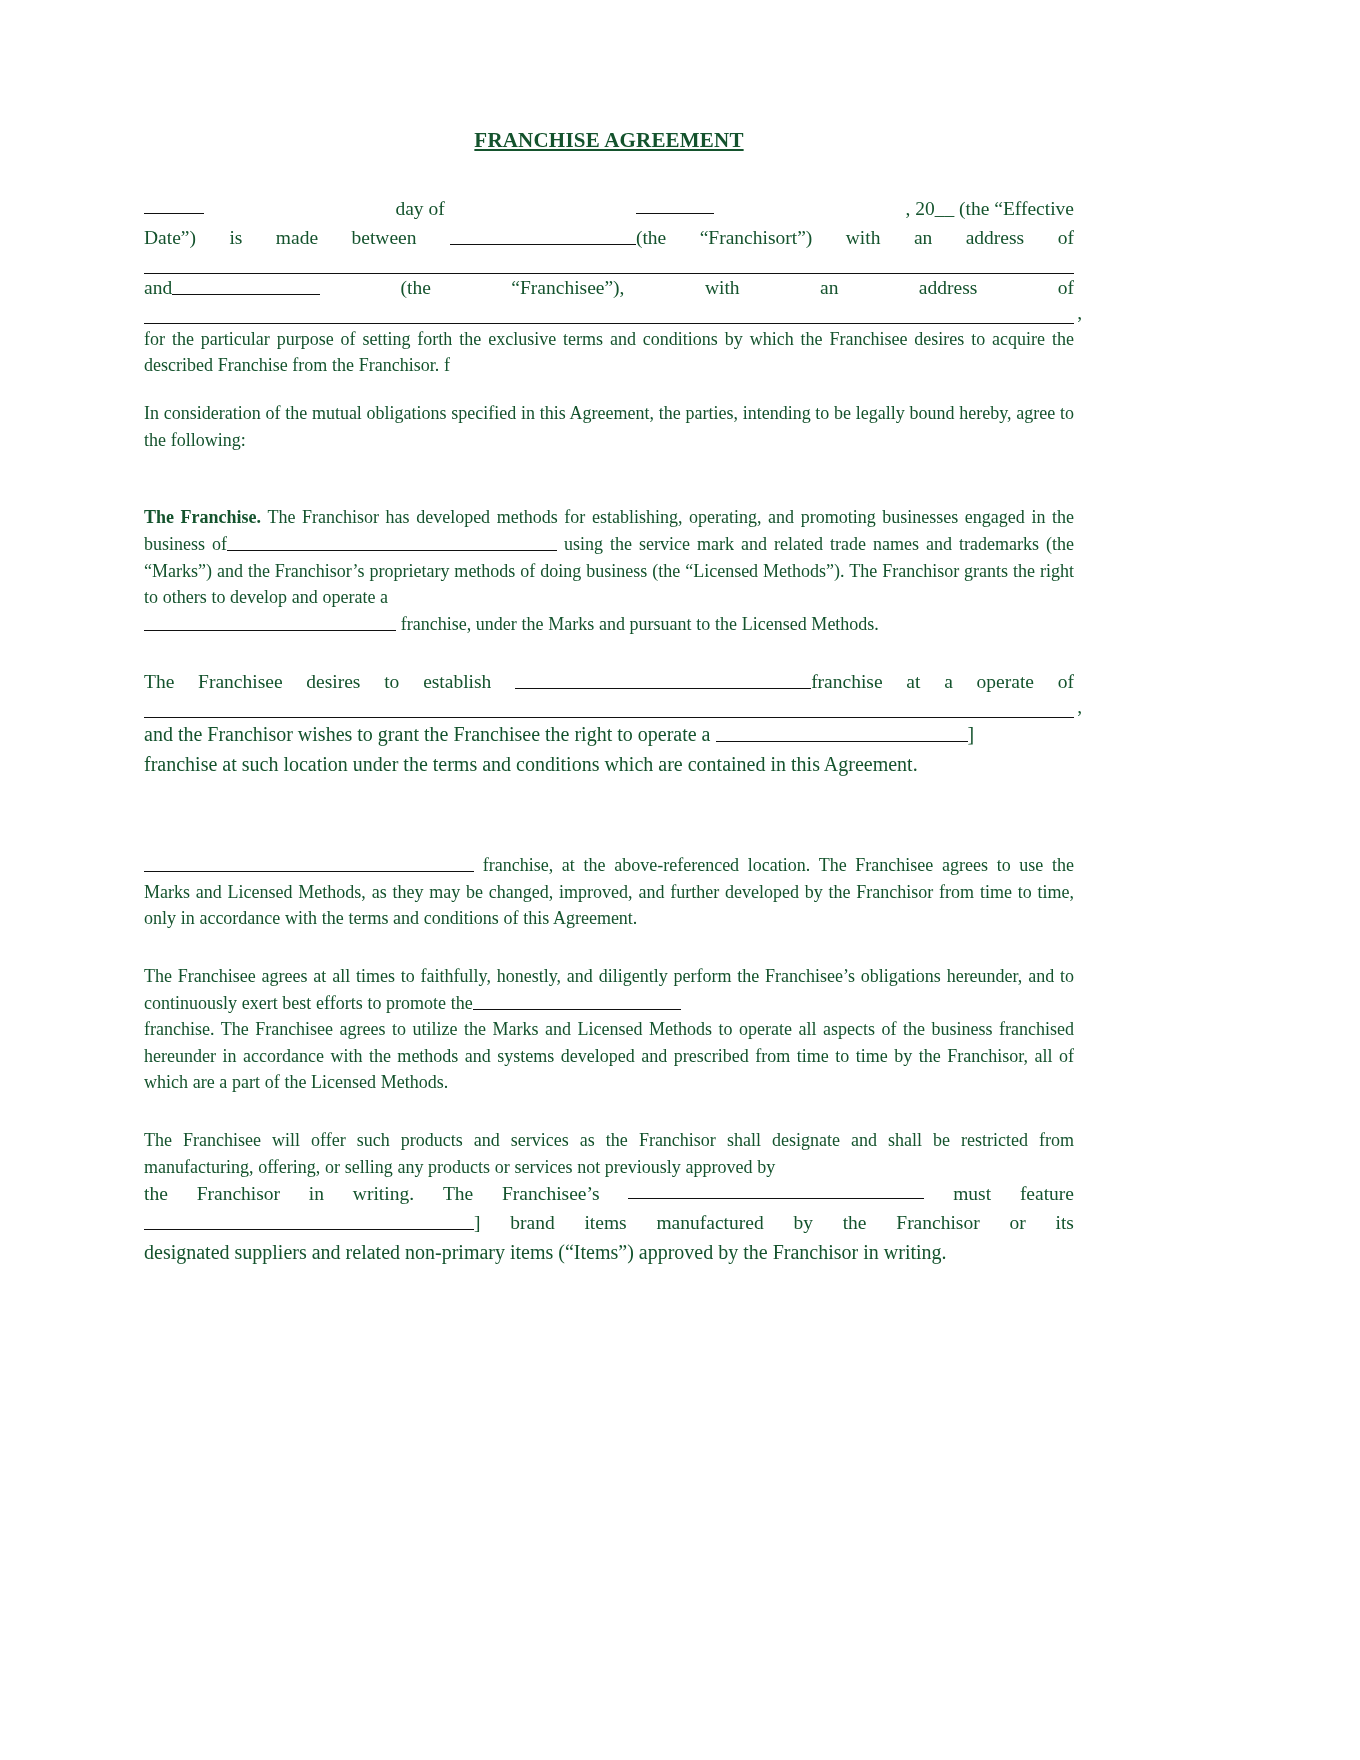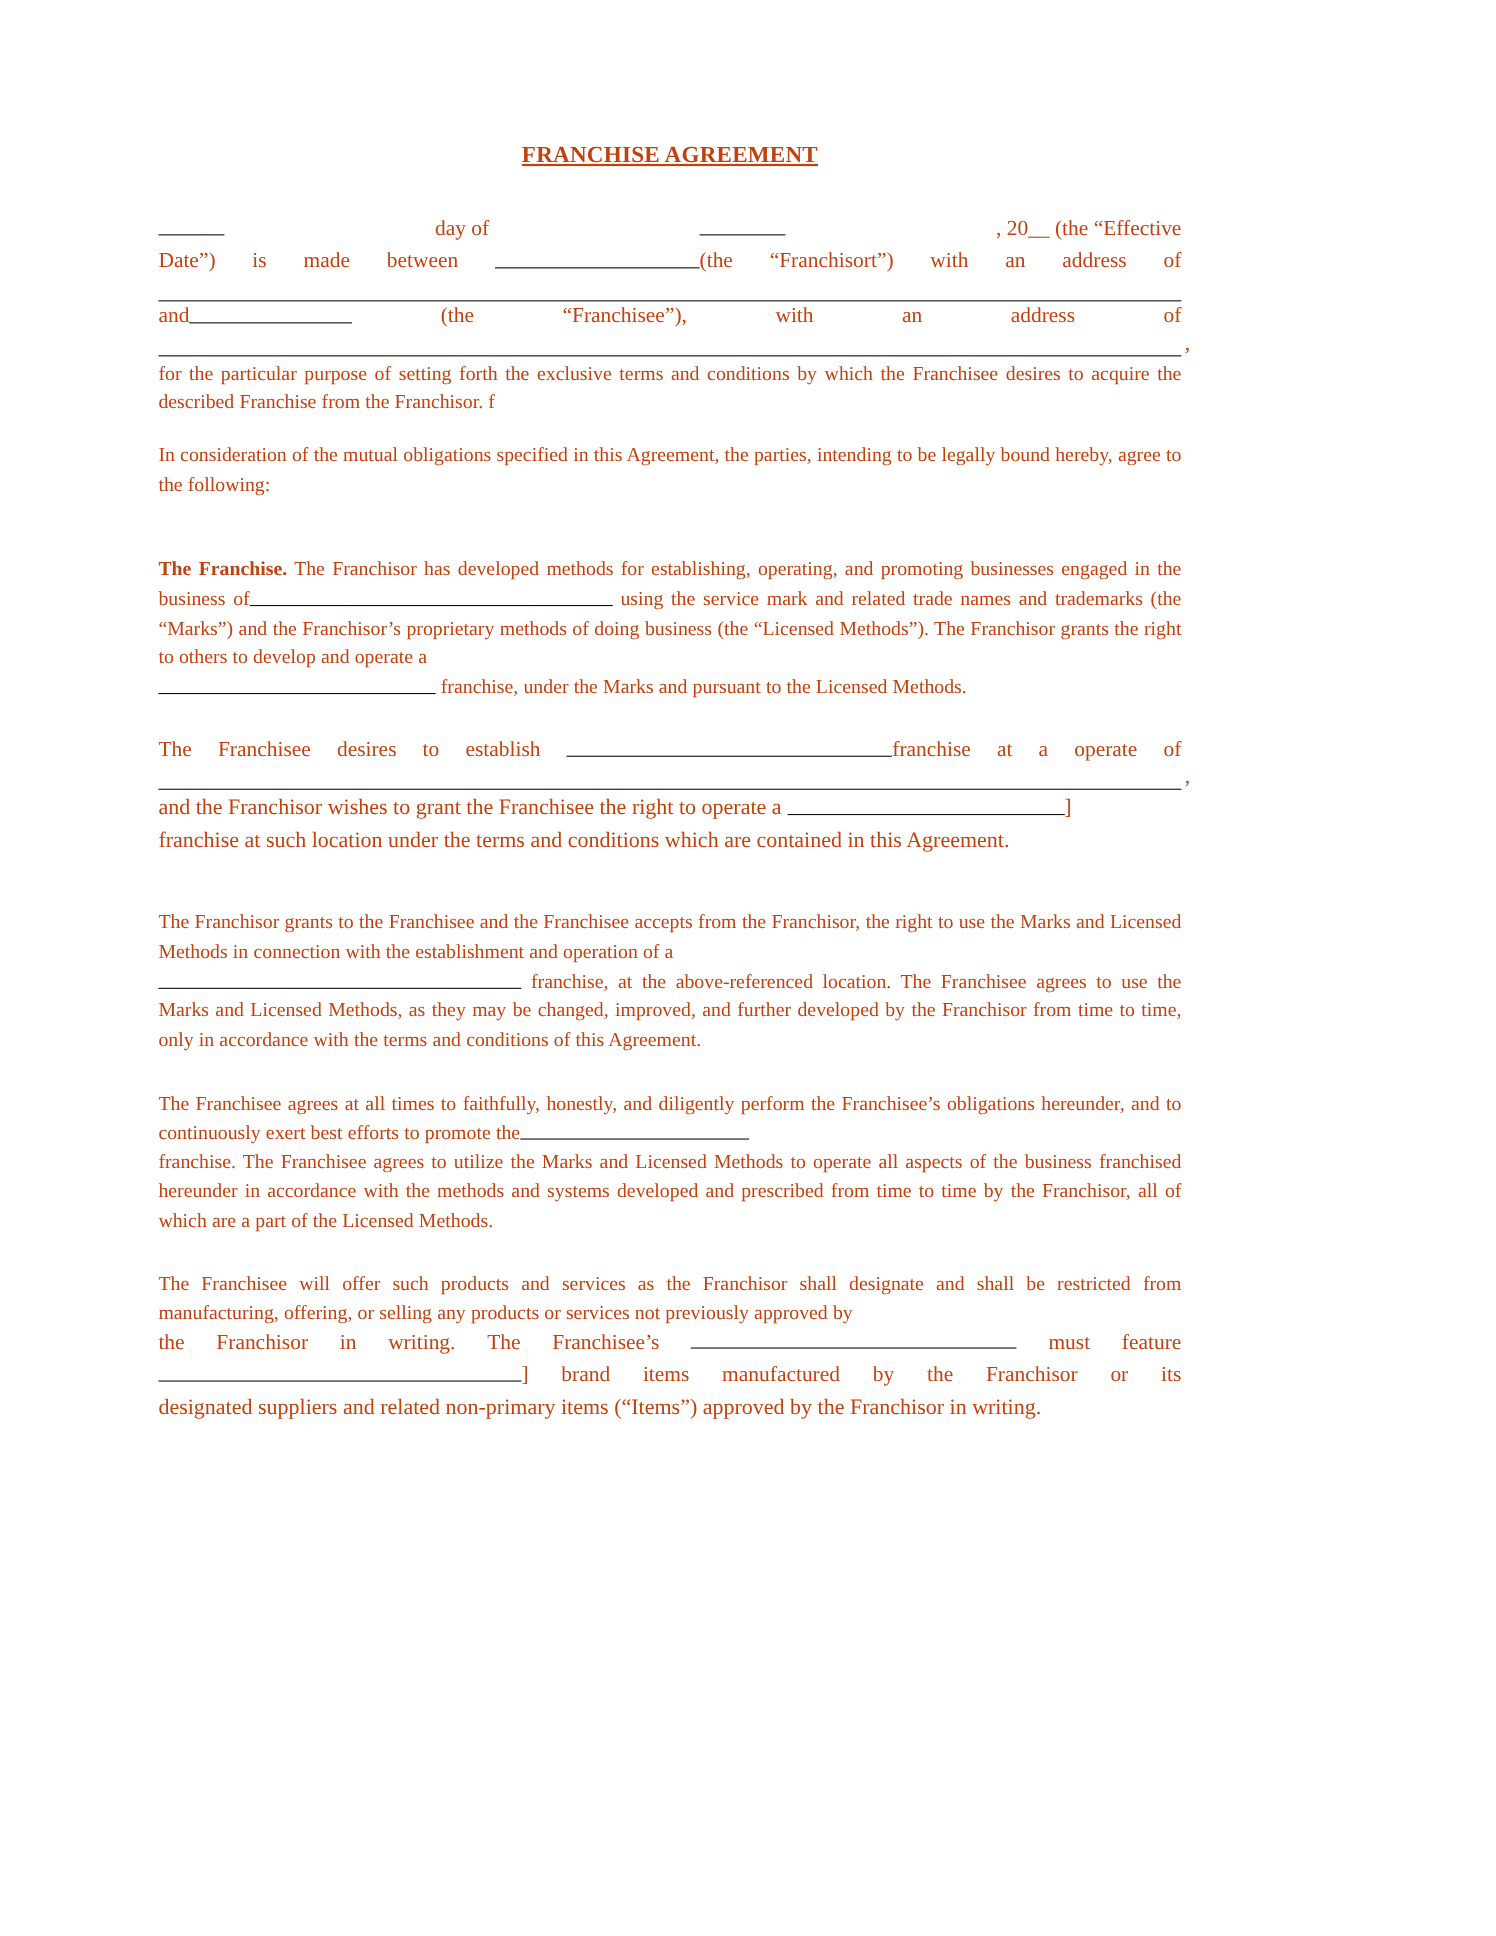--- a/index.html
+++ b/index.html
@@ -8,21 +8,21 @@
     background: #ffffff;
   }
   .page {
     width: 1360px;
     height: 1760px;
     background: #ffffff;
     position: relative;
     box-sizing: border-box;
     padding: 0;
     font-family: "Liberation Serif", "DejaVu Serif", serif;
-    color: #c2410c;
+    color: #14532d;
     overflow: hidden;
   }
   .doc-body {
     position: absolute;
     left: 144px;
     top: 128px;
     width: 930px;
   }
   .doc-title {
     text-align: center;
@@ -170,21 +170,21 @@
         <span class="blank w-xxl"></span><span>]</span>
       </div>
 
       <div class="line-row">
         <span>franchise at such location under the terms and conditions which are contained in this Agreement.</span>
       </div>
     </div>
 
     <div class="gap-lg"></div>
 
-    <p class="para"><span>The Franchisor grants to the Franchisee and the Franchisee accepts from the Franchisor, the right to use the Marks and Licensed Methods in connection with the establishment and operation of a</span>
+    <p class="para">
       <br>
       <span class="blank w-mega"></span> <span>franchise, at the above-referenced location. The Franchisee agrees to use the Marks and Licensed Methods, as they may be changed, improved, and further developed by the Franchisor from time to time, only in accordance with the terms and conditions of this Agreement.</span>
     </p>
 
     <div class="gap-sm"></div>
 
     <p class="para"><span>The Franchisee agrees at all times to faithfully, honestly, and diligently perform the Franchisee’s obligations hereunder, and to continuously exert best efforts to promote the</span><span class="blank w-xl"></span>
       <br>
       <span>franchise. The Franchisee agrees to utilize the Marks and Licensed Methods to operate all aspects of the business franchised hereunder in accordance with the methods and systems developed and prescribed from time to time by the Franchisor, all of which are a part of the Licensed Methods.</span>
     </p>

